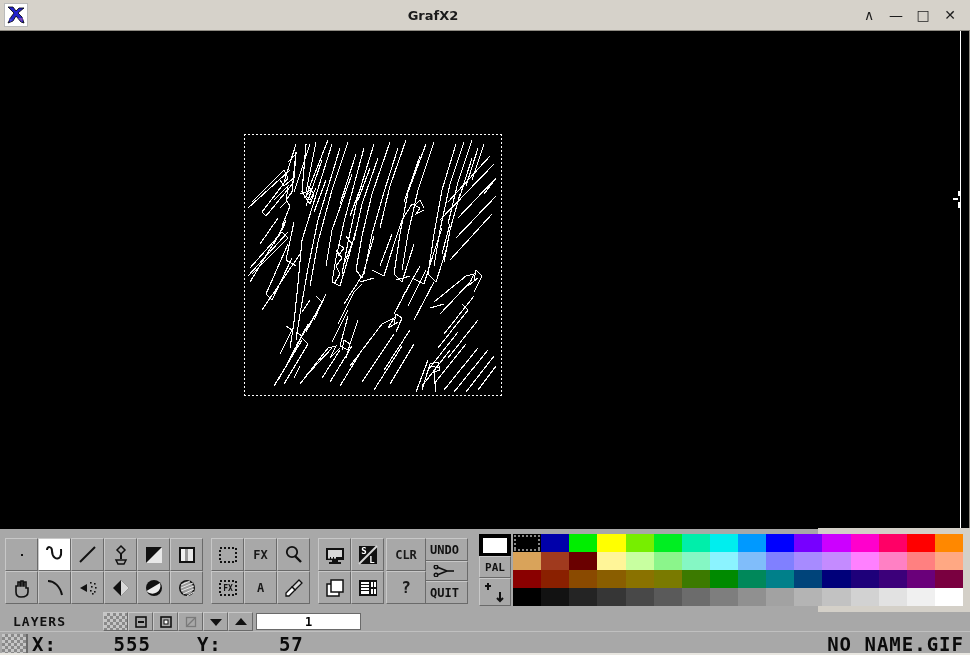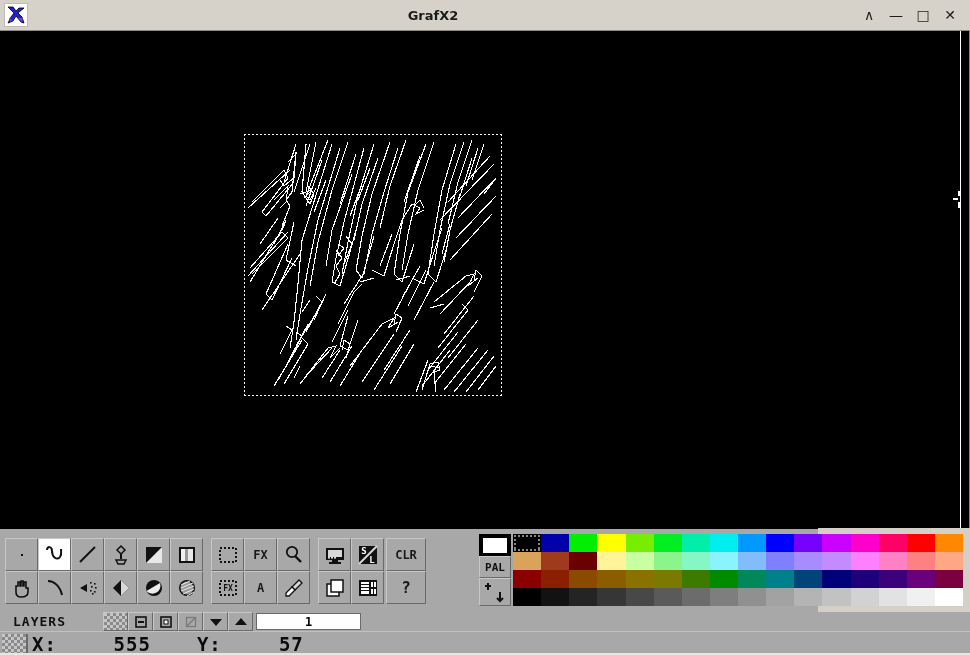--- a/index.html
+++ b/index.html
@@ -585,20 +585,36 @@
         <div class="tbtn" style="width:40px">
           <span class="lbl">CLR</span>
         </div>
         <div class="tbtn" style="width:40px">
           <span class="lbl" style="font-size:16px">?</span>
         </div>
       </div>
 
       <div class="tgsep" style="width:2px"></div>
 
+      <div class="ucol">
+        <div class="ubtn">
+          <span class="lbl">UNDO</span>
+        </div>
+        <div class="ubtn mid">
+          <svg width="24" height="12" viewBox="0 0 24 12">
+            <path d="M4 2 L14 6 M4 10 L14 6" stroke="#111" stroke-width="1.6" fill="none"></path>
+            <circle cx="3" cy="2" r="1.8" fill="none" stroke="#111" stroke-width="1.4"></circle>
+            <circle cx="3" cy="10" r="1.8" fill="none" stroke="#111" stroke-width="1.4"></circle>
+            <line x1="14" y1="6" x2="21" y2="6" stroke="#111" stroke-width="1.6"></line>
+          </svg>
+        </div>
+        <div class="ubtn">
+          <span class="lbl">QUIT</span>
+        </div>
+      </div>
     </div>
 
     <div class="palblock">
       <div class="palctl">
         <div class="fgcolor-wrap">
           <div class="fgcolor" id="fgcolor" style="background: rgb(255, 255, 255);"></div>
         </div>
         <div class="palbtn pb1">
           <span class="lbl">PAL</span>
         </div>
@@ -711,17 +727,18 @@
       <div class="layer-field">1</div>
     </div>
 
     <div class="statusbar">
       <div class="status-chk"></div>
       <div class="status-sep"></div>
       <div class="coord" style="margin-left:4px">X:</div>
       <div class="coord" style="margin-left:36px; width:58px; text-align:right">555</div>
       <div class="coord" style="margin-left:46px">Y:</div>
       <div class="coord" style="margin-left:42px; width:40px; text-align:right">57</div>
+      <div class="filename">NO_NAME.GIF</div>
     </div>
 
     <div class="bottom-edge"></div>
   </div>
 </div>
 
 </body></html>

